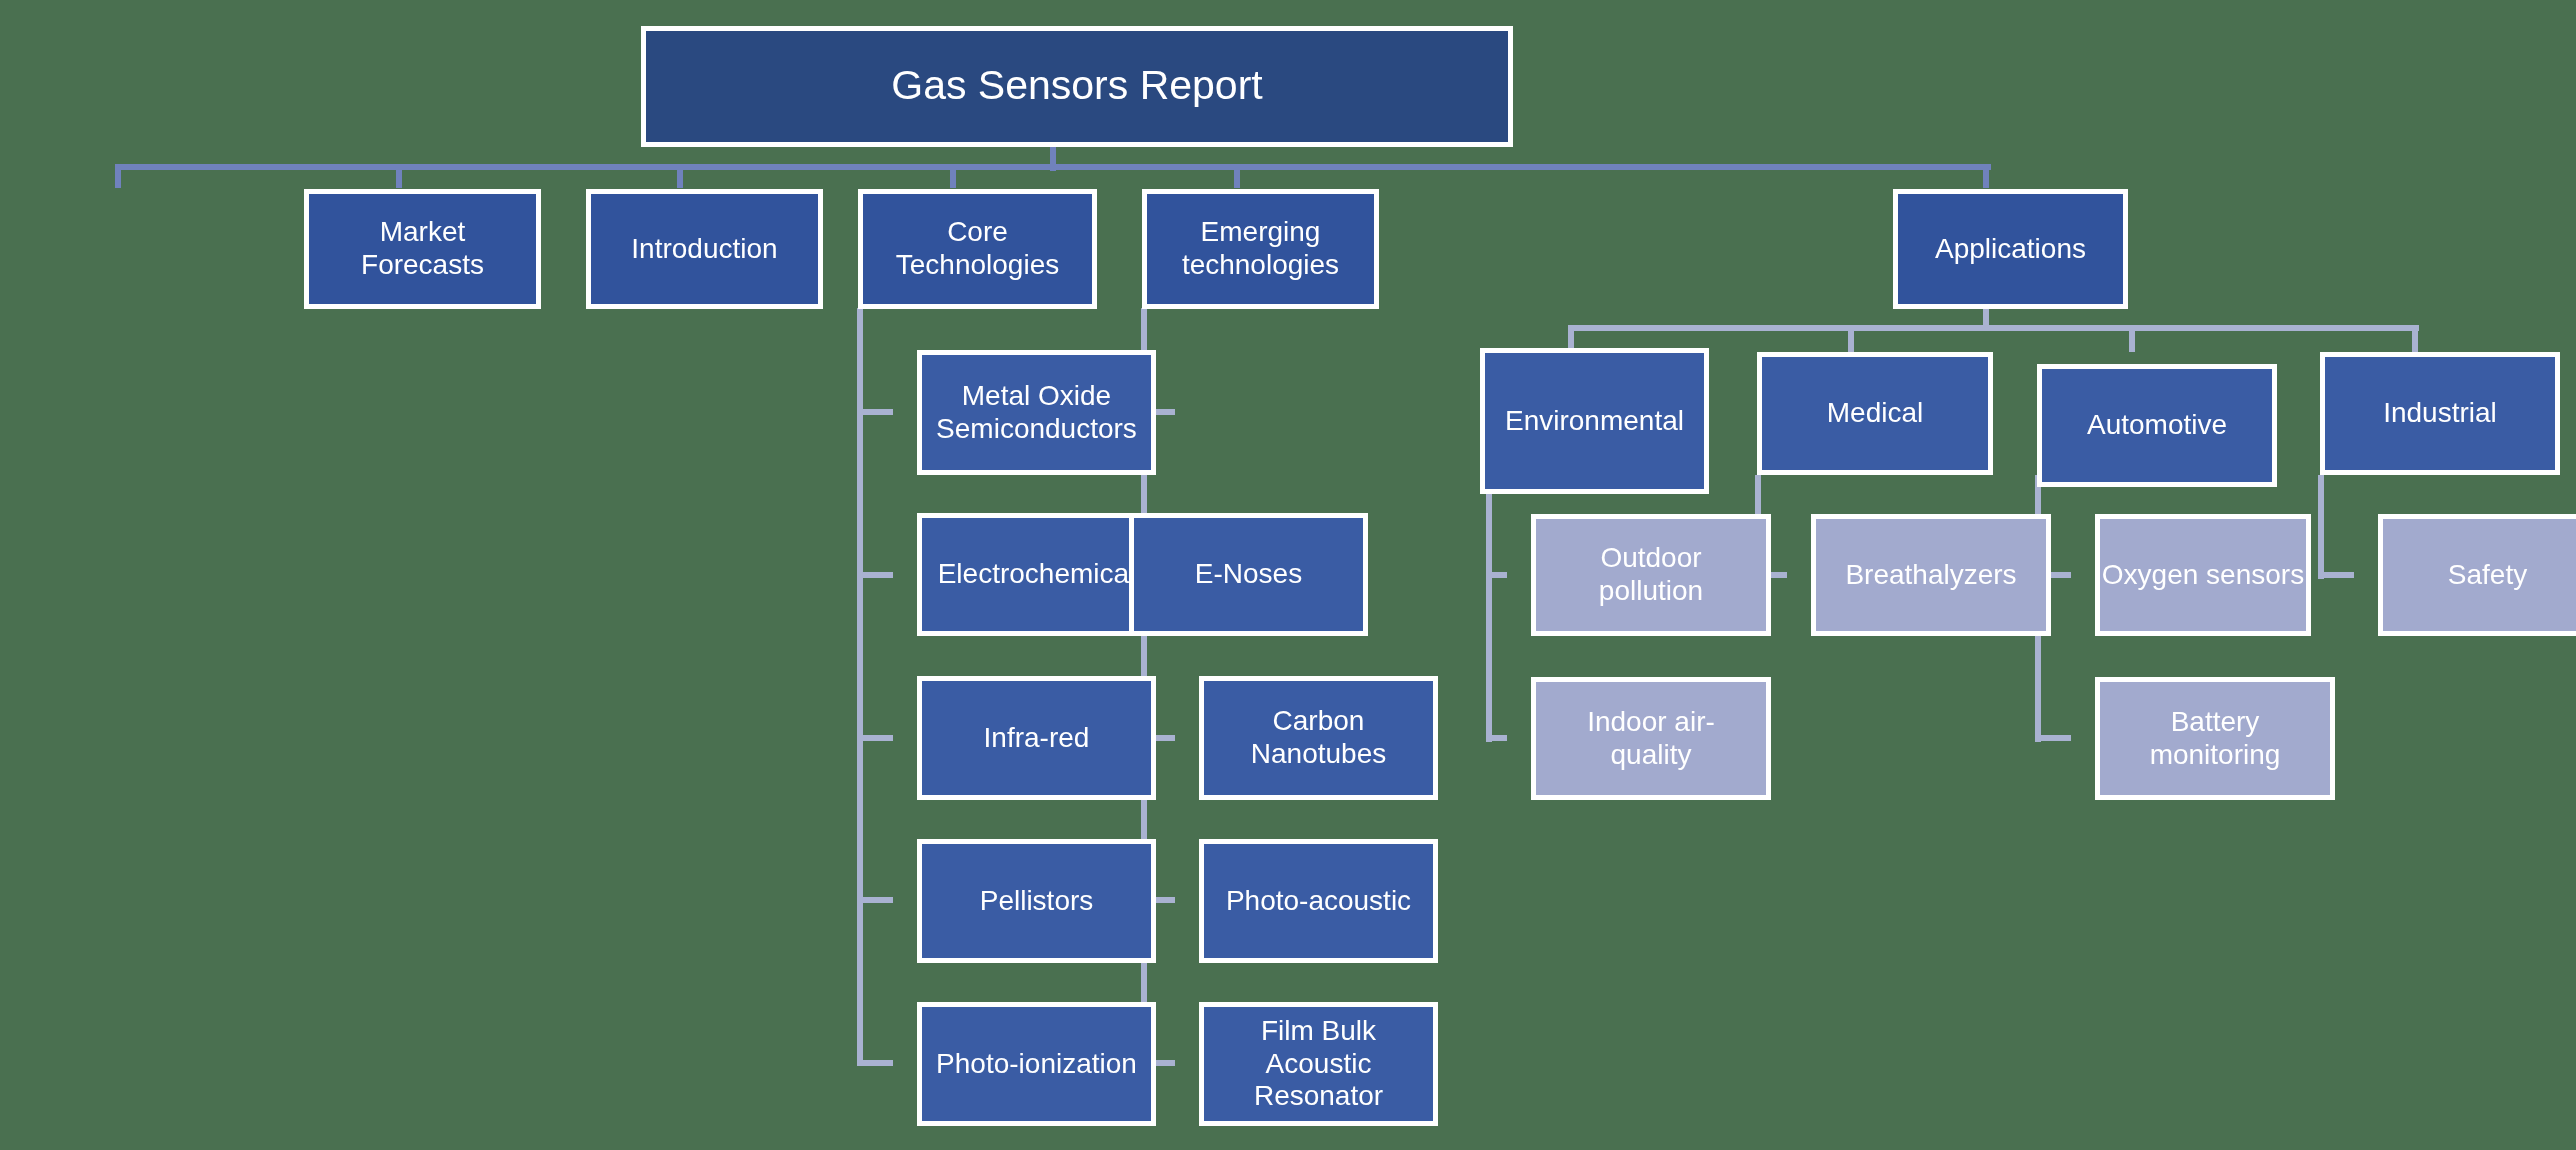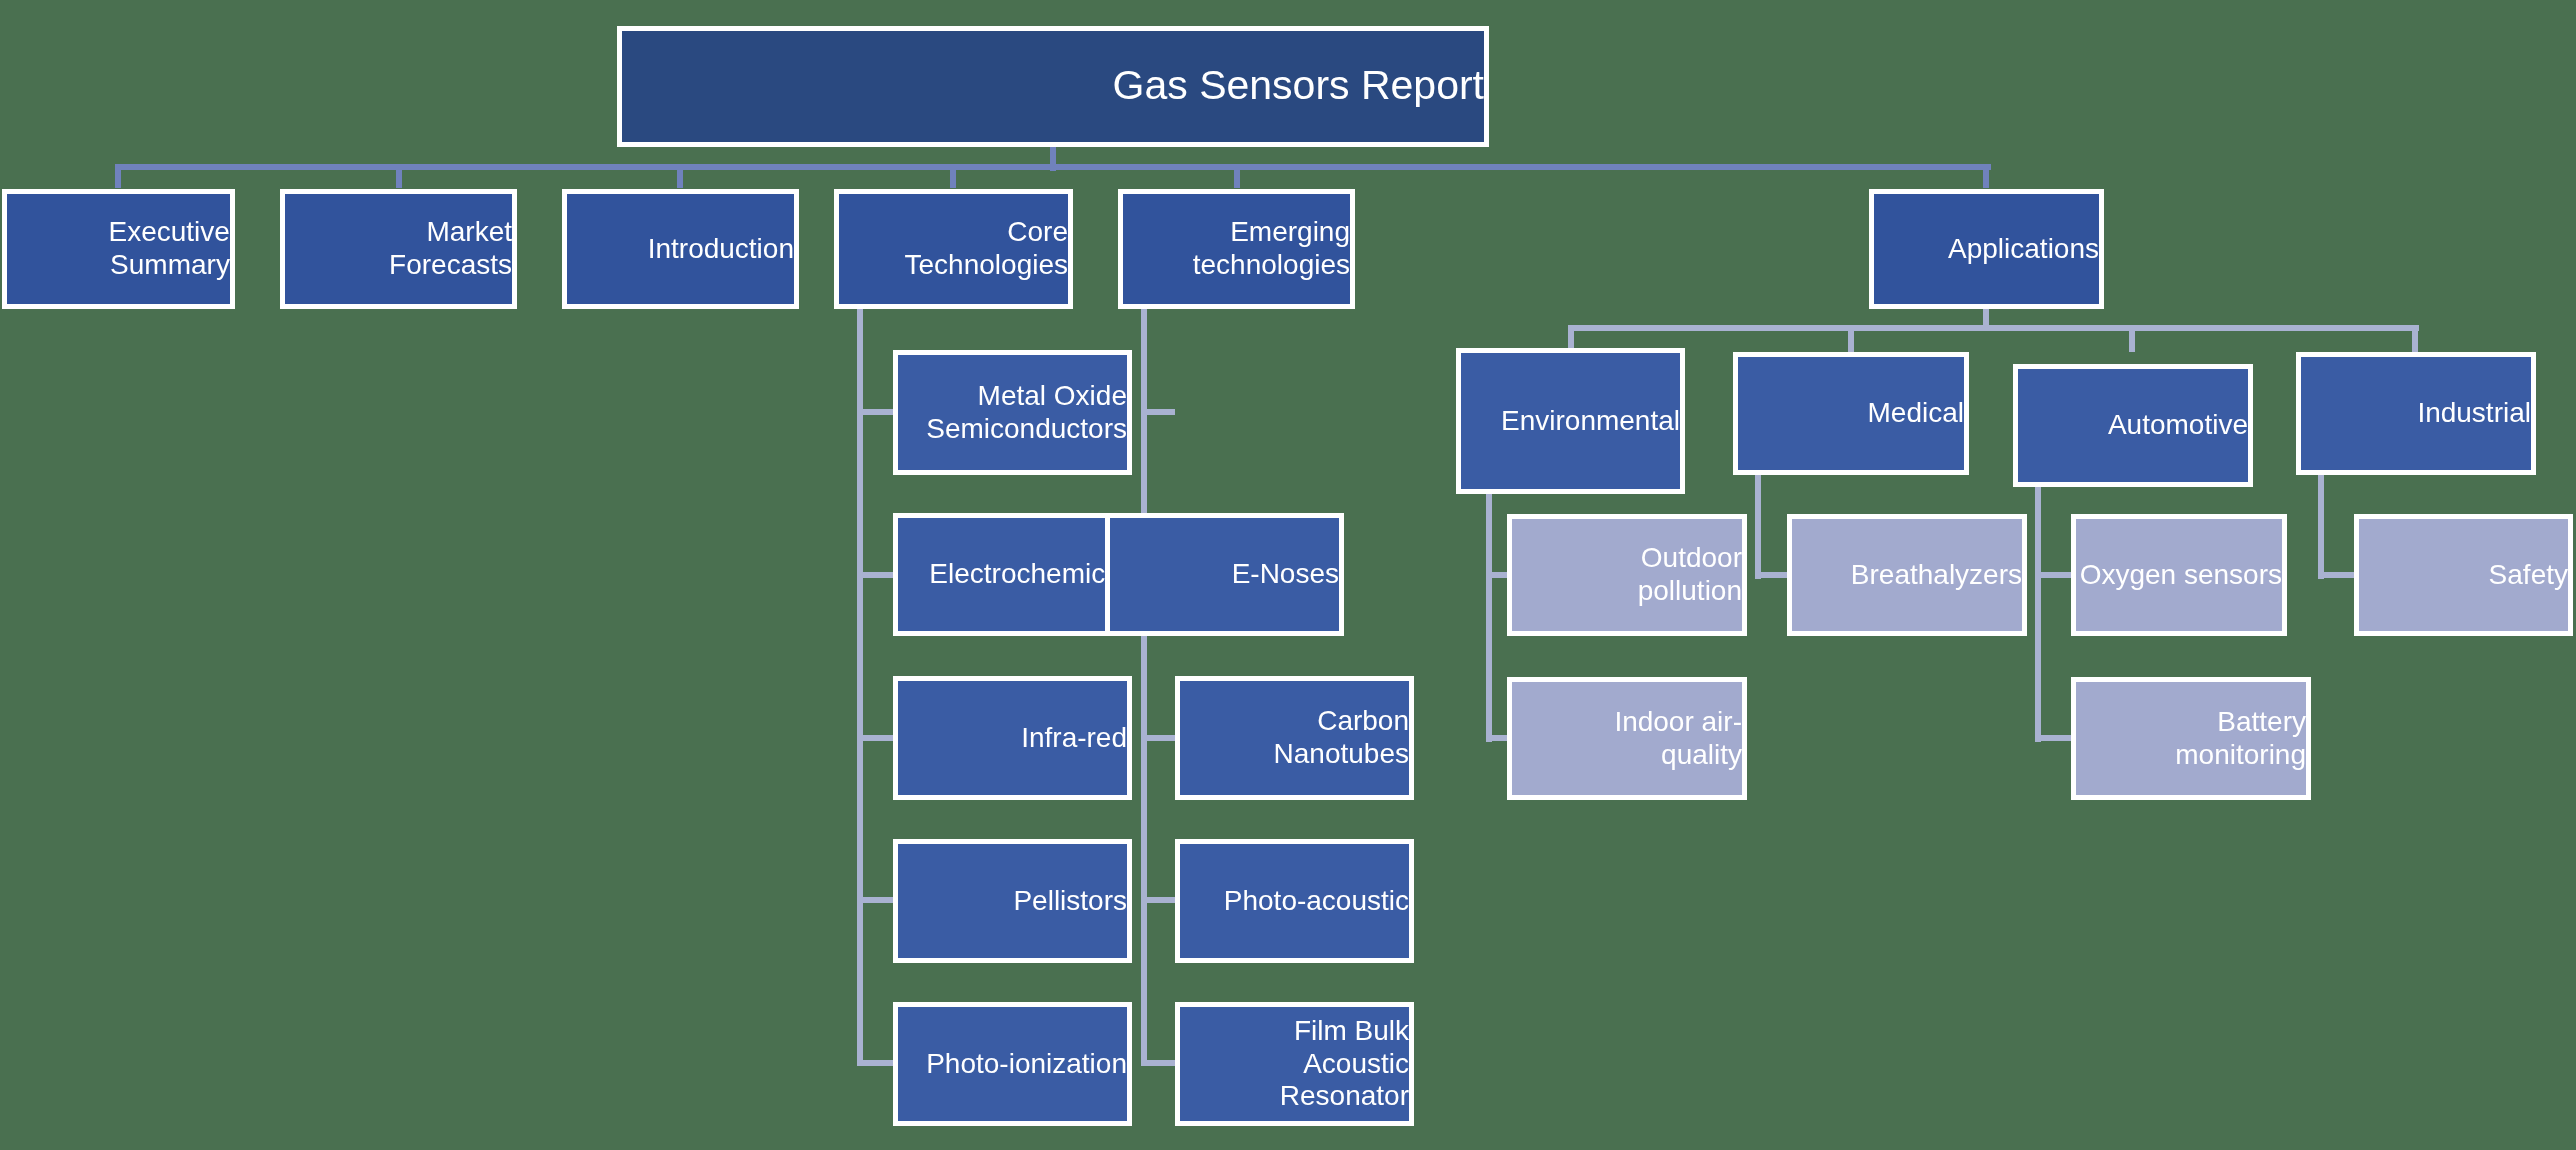--- a/index.html
+++ b/index.html
@@ -22,24 +22,25 @@
   }
   .canvas{position:relative;width:2576px;height:1150px;}
   .conn{position:absolute;}
   .conn.dark{background:var(--connector-dark);}
   .conn.light{background:var(--connector-light);}
   .node{
     position:absolute;
     box-sizing:border-box;
     border:5.7px solid var(--border);
     display:flex;align-items:center;justify-content:center;
-    text-align:right;
+    text-align:center;
     color:var(--text);
     white-space:pre-line;
     line-height:1.17;
+    margin-left:24px;
   }
   .node .label{display:block;width:100%;}
   .root{background:var(--root-fill);font-size:41px;}
   .l2{background:var(--level2-fill);font-size:28px;}
   .l3{background:var(--level3-fill);font-size:28px;}
   .light-node{background:var(--light-fill);font-size:28px;}
 </style>
 </head>
 <body>
 
@@ -86,24 +87,20 @@
   <div class="conn light" style="left:2035px;top:572px;width:36px;height:6.4px"></div>
   <div class="conn light" style="left:2035px;top:735px;width:36px;height:6.4px"></div>
 
   <div class="conn light" style="left:2318px;top:475px;width:6.4px;height:104px"></div>
   <div class="conn light" style="left:2318px;top:572px;width:36px;height:6.4px"></div>
 
   <div class="node root" style="left:617px;top:25.5px;width:872px;height:121px">
     <span class="label">Gas Sensors Report</span>
   </div>
 
-  <div class="node l2" style="left:1.9px;top:189px;width:233px;height:120px">
-    <span class="label">Executive
-Summary</span>
-  </div>
   <div class="node l2" style="left:280px;top:189px;width:237px;height:120px">
     <span class="label">Market
 Forecasts</span>
   </div>
   <div class="node l2" style="left:562px;top:189px;width:237px;height:120px">
     <span class="label">Introduction</span>
   </div>
   <div class="node l2" style="left:834px;top:189px;width:239px;height:120px">
     <span class="label">Core
 Technologies</span>

